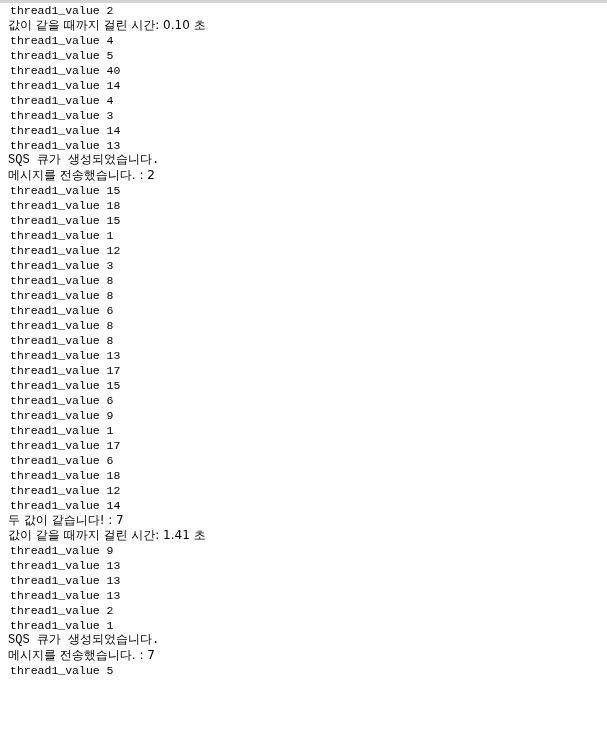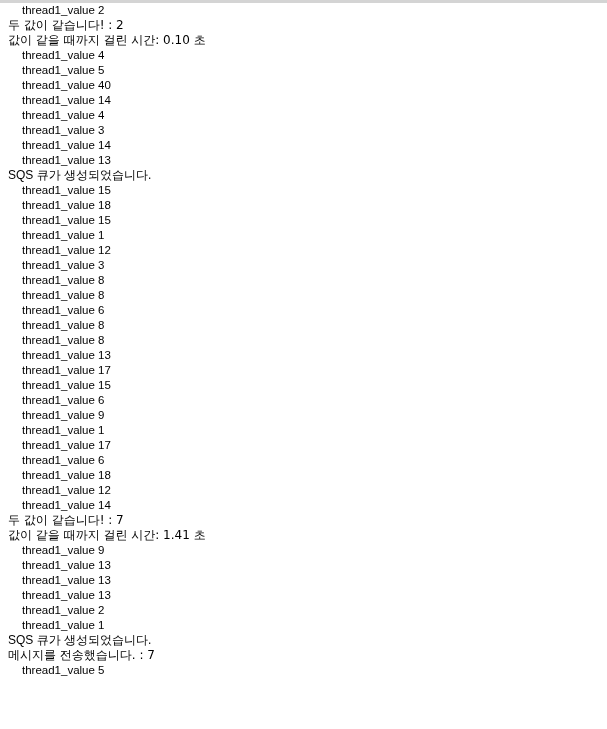--- a/index.html
+++ b/index.html
@@ -44,55 +44,54 @@
     height: 15px;
     line-height: 15px;
     font-size: 12px;
     color: #000000;
     white-space: pre;
     padding-left: 8px;
     letter-spacing: 0px;
   }
   
   .log-line.kind-value {
-    font-family: Liberation Sans, sans-serif;
+    font-family: Liberation Mono, monospace;
     font-size: 11.5px;
     padding-left: 10px;
-    margin-left: 12px;
   }
   
   .log-line.kind-korean {
     font-family: "DejaVu Sans", "Liberation Sans", sans-serif;
     font-size: 12px;
     padding-left: 8px;
   }
   .log-line.kind-mixed {
-    font-family: Liberation Sans, sans-serif;
+    font-family: Liberation Mono, monospace;
     font-size: 12px;
     padding-left: 8px;
   }
 </style>
 </head>
 <body>
 
 <div id="console-root" style="background: rgb(255, 255, 255);">
   <div id="top-edge-strip" style="background: rgb(212, 212, 212);"></div>
   <div id="output-log">
       <span class="log-line kind-value">thread1_value 2</span>
-      <span class="log-line kind-korean">두 값이 같습니다! : 2</span>
       <span class="log-line kind-korean">값이 같을 때까지 걸린 시간: 0.10 초</span>
       <span class="log-line kind-value">thread1_value 4</span>
       <span class="log-line kind-value">thread1_value 5</span>
       <span class="log-line kind-value">thread1_value 40</span>
       <span class="log-line kind-value">thread1_value 14</span>
       <span class="log-line kind-value">thread1_value 4</span>
       <span class="log-line kind-value">thread1_value 3</span>
       <span class="log-line kind-value">thread1_value 14</span>
       <span class="log-line kind-value">thread1_value 13</span>
       <span class="log-line kind-mixed">SQS 큐가 생성되었습니다.</span>
+      <span class="log-line kind-korean">메시지를 전송했습니다. : 2</span>
       <span class="log-line kind-value">thread1_value 15</span>
       <span class="log-line kind-value">thread1_value 18</span>
       <span class="log-line kind-value">thread1_value 15</span>
       <span class="log-line kind-value">thread1_value 1</span>
       <span class="log-line kind-value">thread1_value 12</span>
       <span class="log-line kind-value">thread1_value 3</span>
       <span class="log-line kind-value">thread1_value 8</span>
       <span class="log-line kind-value">thread1_value 8</span>
       <span class="log-line kind-value">thread1_value 6</span>
       <span class="log-line kind-value">thread1_value 8</span>

